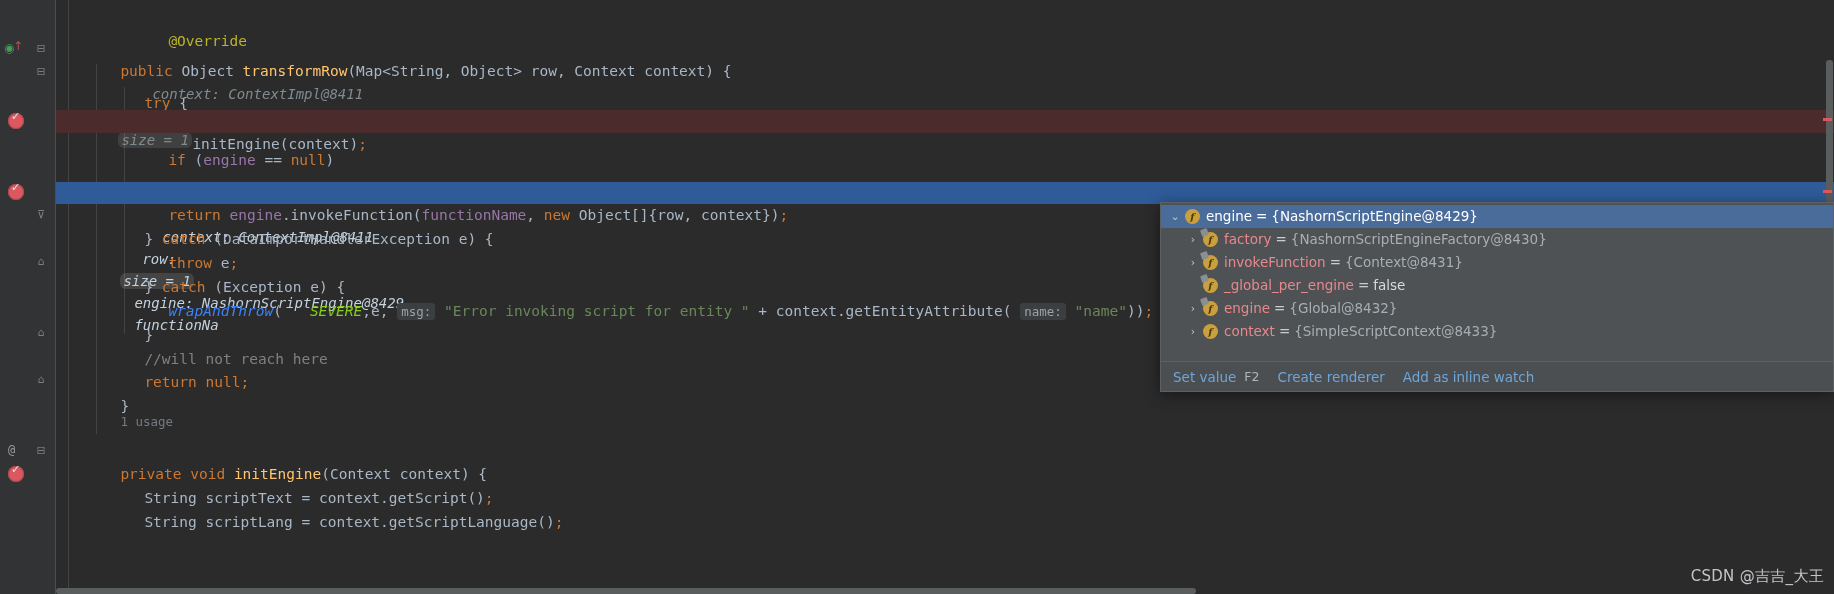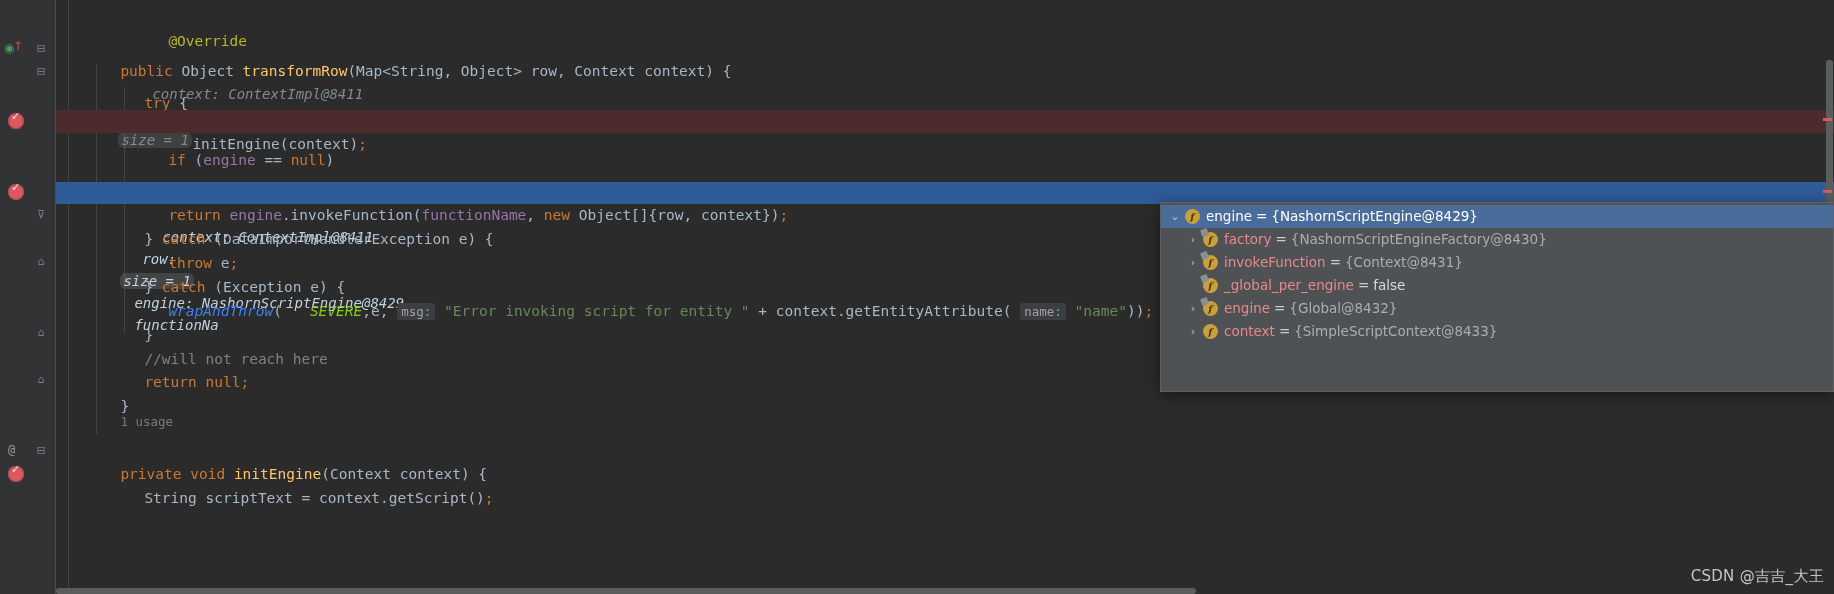--- a/index.html
+++ b/index.html
@@ -292,20 +292,23 @@
     </div>
 
     <div class="line" style="top:440px;">
       <span class="txt" style="padding-left:12px;"><span class="kw">private </span><span class="kw">void </span><span class="mth">initEngine</span><span class="plain">(Context context) {</span></span>
     </div>
 
     <div class="line" style="top:464px;">
       <span class="txt" style="padding-left:36px;"><span class="plain">String scriptText = context.getScript()</span><span class="sem">;</span></span>
     </div>
 
+    <div class="line" style="top:488px;">
+      <span class="txt" style="padding-left:36px;"><span class="plain">String scriptLang = context.getScriptLanguage()</span><span class="sem">;</span></span>
+    </div>
   </div>
 
   <div class="scrollbar-v">
     <div class="scroll-thumb" style="top:60px; height:180px;"></div>
   </div>
   <div class="mark" style="top:118px; background:#db5860;"></div>
   <div class="mark" style="top:190px; background:#db5860;"></div>
 
   <div class="hscroll">
     <div class="hscroll-thumb" style="width:1140px;"></div>
@@ -357,16 +360,22 @@
       <div class="tnode" style="padding-left:22px;">
         <span class="chev">›</span>
         <span class="ficon">f</span>
         <span class="vname">context</span>
         <span class="veq">=</span>
         <span class="vval">{SimpleScriptContext@8433}</span>
       </div>
 
     </div>
 
+    <div class="popup-actions">
+      <span class="act">Set value</span>
+      <span class="act-key" style="margin-left:-10px;">F2</span>
+      <span class="act">Create renderer</span>
+      <span class="act">Add as inline watch</span>
+    </div>
   </div>
 
   <div class="watermark">CSDN @吉吉_大王</div>
 </div>
 
 </body></html>

